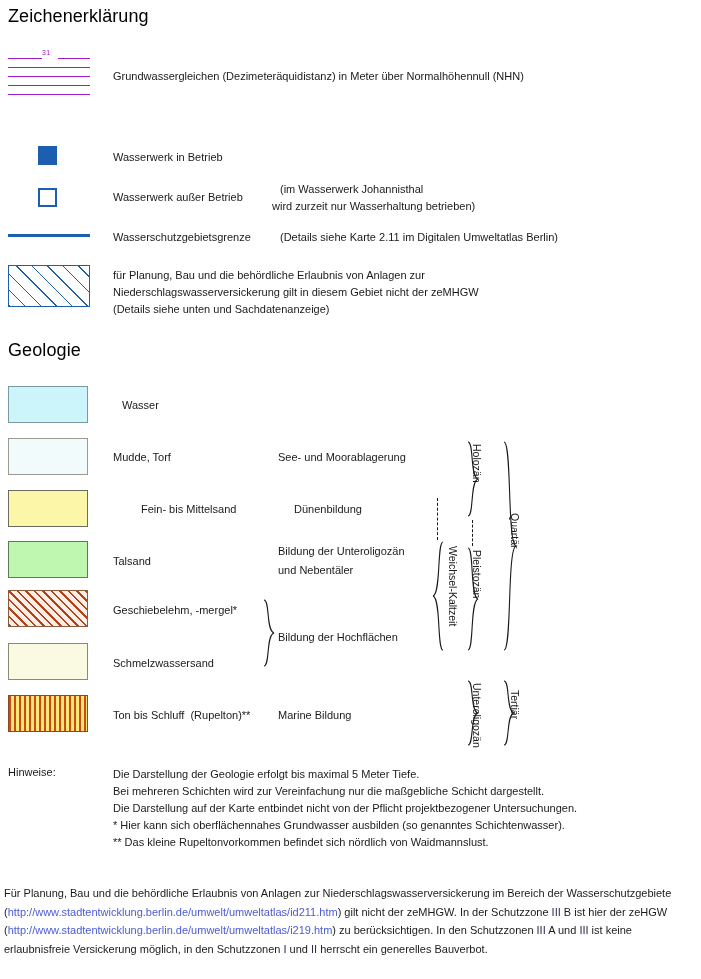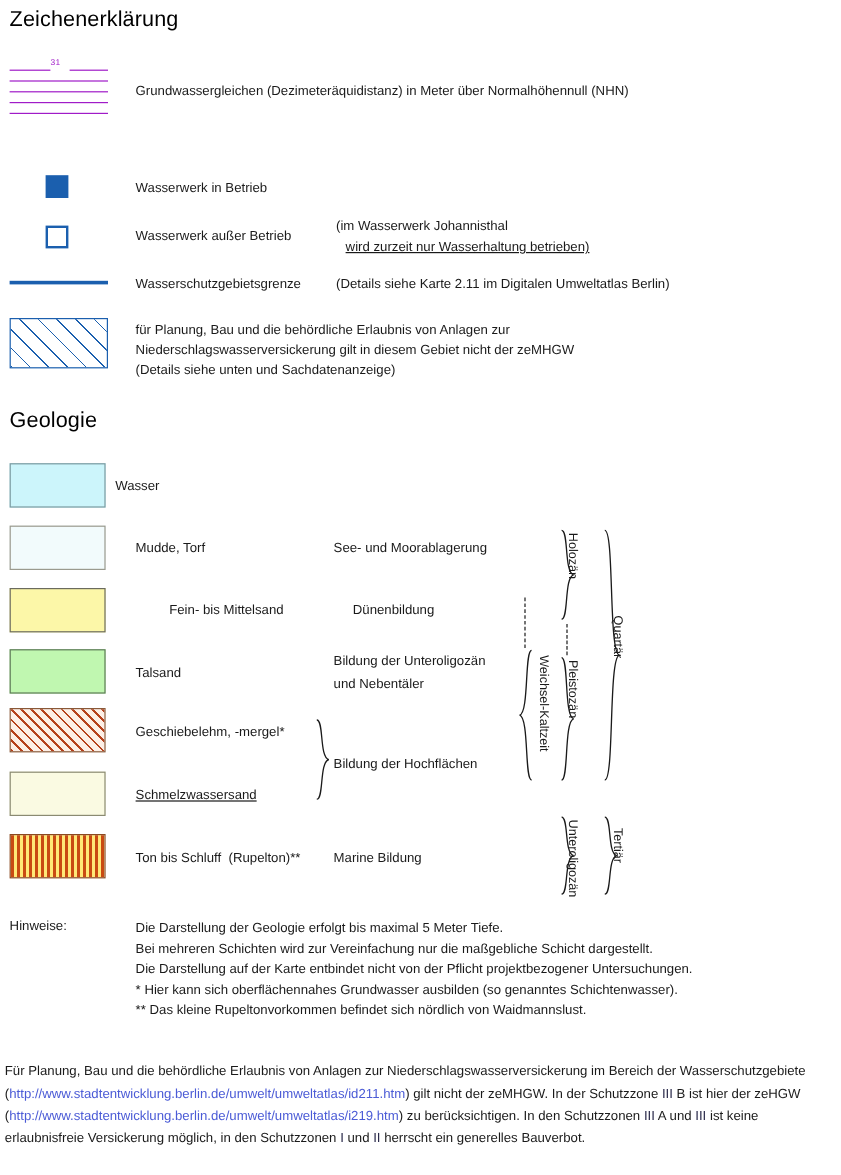--- a/index.html
+++ b/index.html
@@ -101,52 +101,52 @@
   <div class="gw-line" style="top:40px;"></div>
 </div>
 <div class="abs txt" style="left:113px;top:69px;">Grundwassergleichen (Dezimeteräquidistanz) in Meter über Normalhöhennull (NHN)</div>
 
 <div class="abs sq-filled" style="left:38px;top:146px;"></div>
 <div class="abs txt" style="left:113px;top:150px;">Wasserwerk in Betrieb</div>
 
 <div class="abs sq-open" style="left:38px;top:188px;"></div>
 <div class="abs txt" style="left:113px;top:190px;">Wasserwerk außer Betrieb</div>
 <div class="abs txt" style="left:280px;top:182px;">(im Wasserwerk Johannisthal</div>
-<div class="abs txt" style="left:288px;top:199px;text-decoration:underline;">wird zurzeit nur Wasserhaltung betrieben)</div>
+<div class="abs txt" style="left:272px;top:199px;">wird zurzeit nur Wasserhaltung betrieben)</div>
 
 <div class="abs wsg-line" style="left:8px;top:234px;"></div>
 <div class="abs txt" style="left:113px;top:230px;">Wasserschutzgebietsgrenze</div>
 <div class="abs txt" style="left:280px;top:230px;">(Details siehe Karte 2.11 im Digitalen Umweltatlas Berlin)</div>
 
 <div class="abs hatch-blue" style="left:8px;top:265px;"></div>
 <div class="abs txt" style="left:113px;top:268px;">für Planung, Bau und die behördliche Erlaubnis von Anlagen zur</div>
 <div class="abs txt" style="left:113px;top:285px;">Niederschlagswasserversickerung gilt in diesem Gebiet nicht der zeMHGW</div>
 <div class="abs txt" style="left:113px;top:302px;">(Details siehe unten und Sachdatenanzeige)</div>
 
 <div class="abs geo-box geo-wasser" style="left:8px;top:386px;"></div>
-<div class="abs txt" style="left:96px;top:398px;">Wasser</div>
+<div class="abs txt" style="left:122px;top:398px;">Wasser</div>
 
 <div class="abs geo-box geo-mudde" style="left:8px;top:438px;"></div>
 <div class="abs txt" style="left:113px;top:450px;">Mudde, Torf</div>
 <div class="abs txt" style="left:278px;top:450px;">See- und Moorablagerung</div>
 
 <div class="abs geo-box geo-fein" style="left:8px;top:490px;"></div>
 <div class="abs txt" style="left:113px;top:502px;padding-left:28px;">Fein- bis Mittelsand</div>
 <div class="abs txt" style="left:278px;top:502px;margin-left:16px;">Dünenbildung</div>
 
 <div class="abs geo-box geo-talsand" style="left:8px;top:541px;"></div>
 <div class="abs txt" style="left:113px;top:554px;">Talsand</div>
 <div class="abs txt" style="left:278px;top:544px;">Bildung der Unteroligozän</div>
 <div class="abs txt" style="left:278px;top:563px;">und Nebentäler</div>
 
 <div class="abs geo-box geo-geschiebe" style="left:8px;top:590px;"></div>
 <div class="abs txt" style="left:113px;top:603px;">Geschiebelehm, -mergel*</div>
 
 <div class="abs geo-box geo-schmelz" style="left:8px;top:643px;"></div>
-<div class="abs txt" style="left:113px;top:656px;text-decoration:underline;">Schmelzwassersand</div>
+<div class="abs txt" style="left:113px;top:656px;">Schmelzwassersand</div>
 <div class="abs txt" style="left:278px;top:630px;text-align:right;">Bildung der Hochflächen</div>
 
 <div class="abs geo-box geo-ton" style="left:8px;top:695px;"></div>
 <div class="abs txt" style="left:113px;top:708px;">Ton bis Schluff  (Rupelton)**</div>
 <div class="abs txt" style="left:278px;top:708px;">Marine Bildung</div>
 
 <div class="abs brace" style="left:262px;top:598px;">
   <svg width="14" height="70" viewBox="0 0 14 70">
     <path d="M2,2 C8,2 4,33 12,35 C4,37 8,68 2,68" fill="none" stroke="#1a1a1a" stroke-width="1.1"></path>
   </svg>

